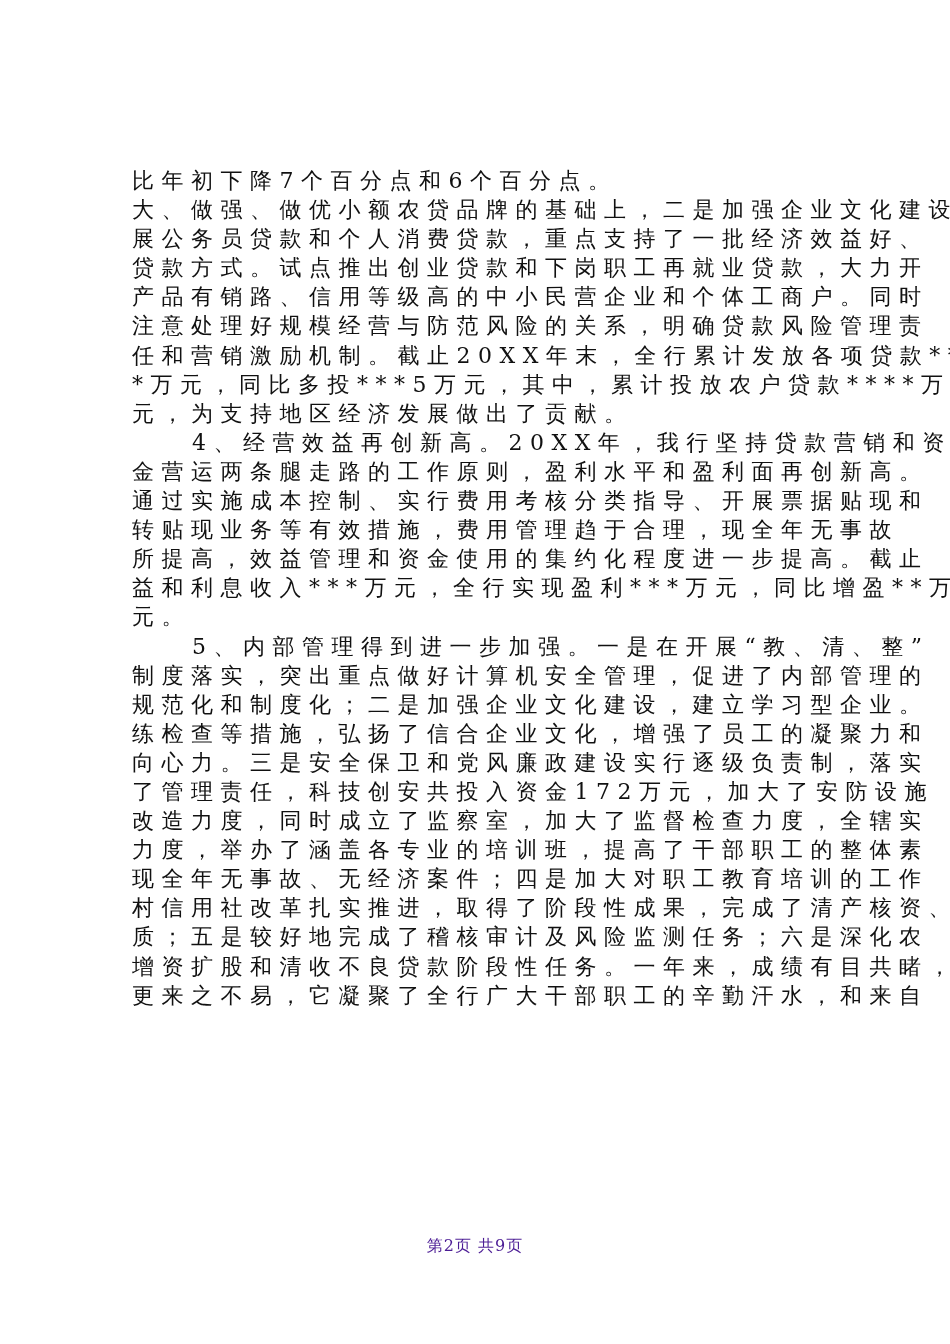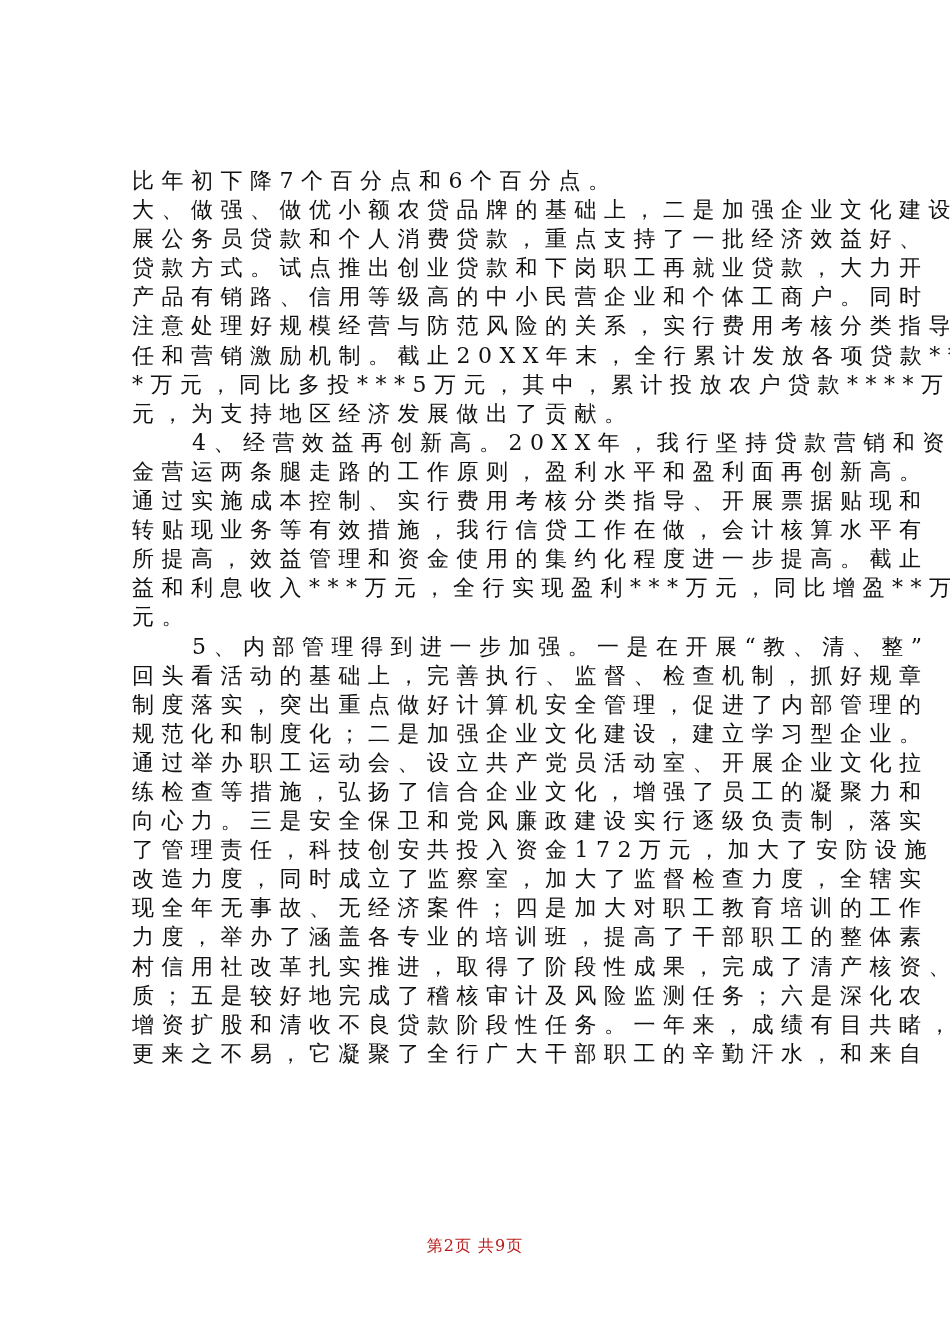--- a/index.html
+++ b/index.html
@@ -41,55 +41,53 @@
       padding-left: 60px;
     }
     .footer {
       position: absolute;
       left: 0;
       width: 950px;
       top: 1236px;
       text-align: center;
       font-size: 16px;
       letter-spacing: 1px;
-      color: #b91c1c;
+      color: #4c1d95;
     }
   </style>
 </head>
 <body>
 
 <div class="page">
   <div class="body-text">
     <div class="line">比年初下降7个百分点和6个百分点。</div>
     <div class="line">大、做强、做优小额农贷品牌的基础上，二是加强企业文化建设</div>
     <div class="line">展公务员贷款和个人消费贷款，重点支持了一批经济效益好、</div>
     <div class="line">贷款方式。试点推出创业贷款和下岗职工再就业贷款，大力开</div>
     <div class="line">产品有销路、信用等级高的中小民营企业和个体工商户。同时</div>
-    <div class="line">注意处理好规模经营与防范风险的关系，实行费用考核分类指导</div>
+    <div class="line">注意处理好规模经营与防范风险的关系，明确贷款风险管理责</div>
     <div class="line">任和营销激励机制。截止20XX年末，全行累计发放各项贷款**</div>
     <div class="line">*万元，同比多投***5万元，其中，累计投放农户贷款****万</div>
     <div class="line">元，为支持地区经济发展做出了贡献。</div>
     <div class="line indent">4、经营效益再创新高。20XX年，我行坚持贷款营销和资</div>
     <div class="line">金营运两条腿走路的工作原则，盈利水平和盈利面再创新高。</div>
     <div class="line">通过实施成本控制、实行费用考核分类指导、开展票据贴现和</div>
-    <div class="line">转贴现业务等有效措施，我行信贷工作在做，会计核算水平有</div>
+    <div class="line">转贴现业务等有效措施，费用管理趋于合理，现全年无事故</div>
     <div class="line">所提高，效益管理和资金使用的集约化程度进一步提高。截止</div>
     <div class="line">益和利息收入***万元，全行实现盈利***万元，同比增盈**万</div>
     <div class="line">元。</div>
     <div class="line indent">5、内部管理得到进一步加强。一是在开展“教、清、整”</div>
-    <div class="line">回头看活动的基础上，完善执行、监督、检查机制，抓好规章</div>
     <div class="line">制度落实，突出重点做好计算机安全管理，促进了内部管理的</div>
     <div class="line">规范化和制度化；二是加强企业文化建设，建立学习型企业。</div>
-    <div class="line">通过举办职工运动会、设立共产党员活动室、开展企业文化拉</div>
     <div class="line">练检查等措施，弘扬了信合企业文化，增强了员工的凝聚力和</div>
     <div class="line">向心力。三是安全保卫和党风廉政建设实行逐级负责制，落实</div>
     <div class="line">了管理责任，科技创安共投入资金172万元，加大了安防设施</div>
     <div class="line">改造力度，同时成立了监察室，加大了监督检查力度，全辖实</div>
+    <div class="line">力度，举办了涵盖各专业的培训班，提高了干部职工的整体素</div>
     <div class="line">现全年无事故、无经济案件；四是加大对职工教育培训的工作</div>
-    <div class="line">力度，举办了涵盖各专业的培训班，提高了干部职工的整体素</div>
     <div class="line">村信用社改革扎实推进，取得了阶段性成果，完成了清产核资、</div>
     <div class="line">质；五是较好地完成了稽核审计及风险监测任务；六是深化农</div>
     <div class="line">增资扩股和清收不良贷款阶段性任务。一年来，成绩有目共睹，</div>
     <div class="line">更来之不易，它凝聚了全行广大干部职工的辛勤汗水，和来自</div>
   </div>
 
   <div class="footer">
     <span>第2页 共9页</span>
   </div>
 </div>

